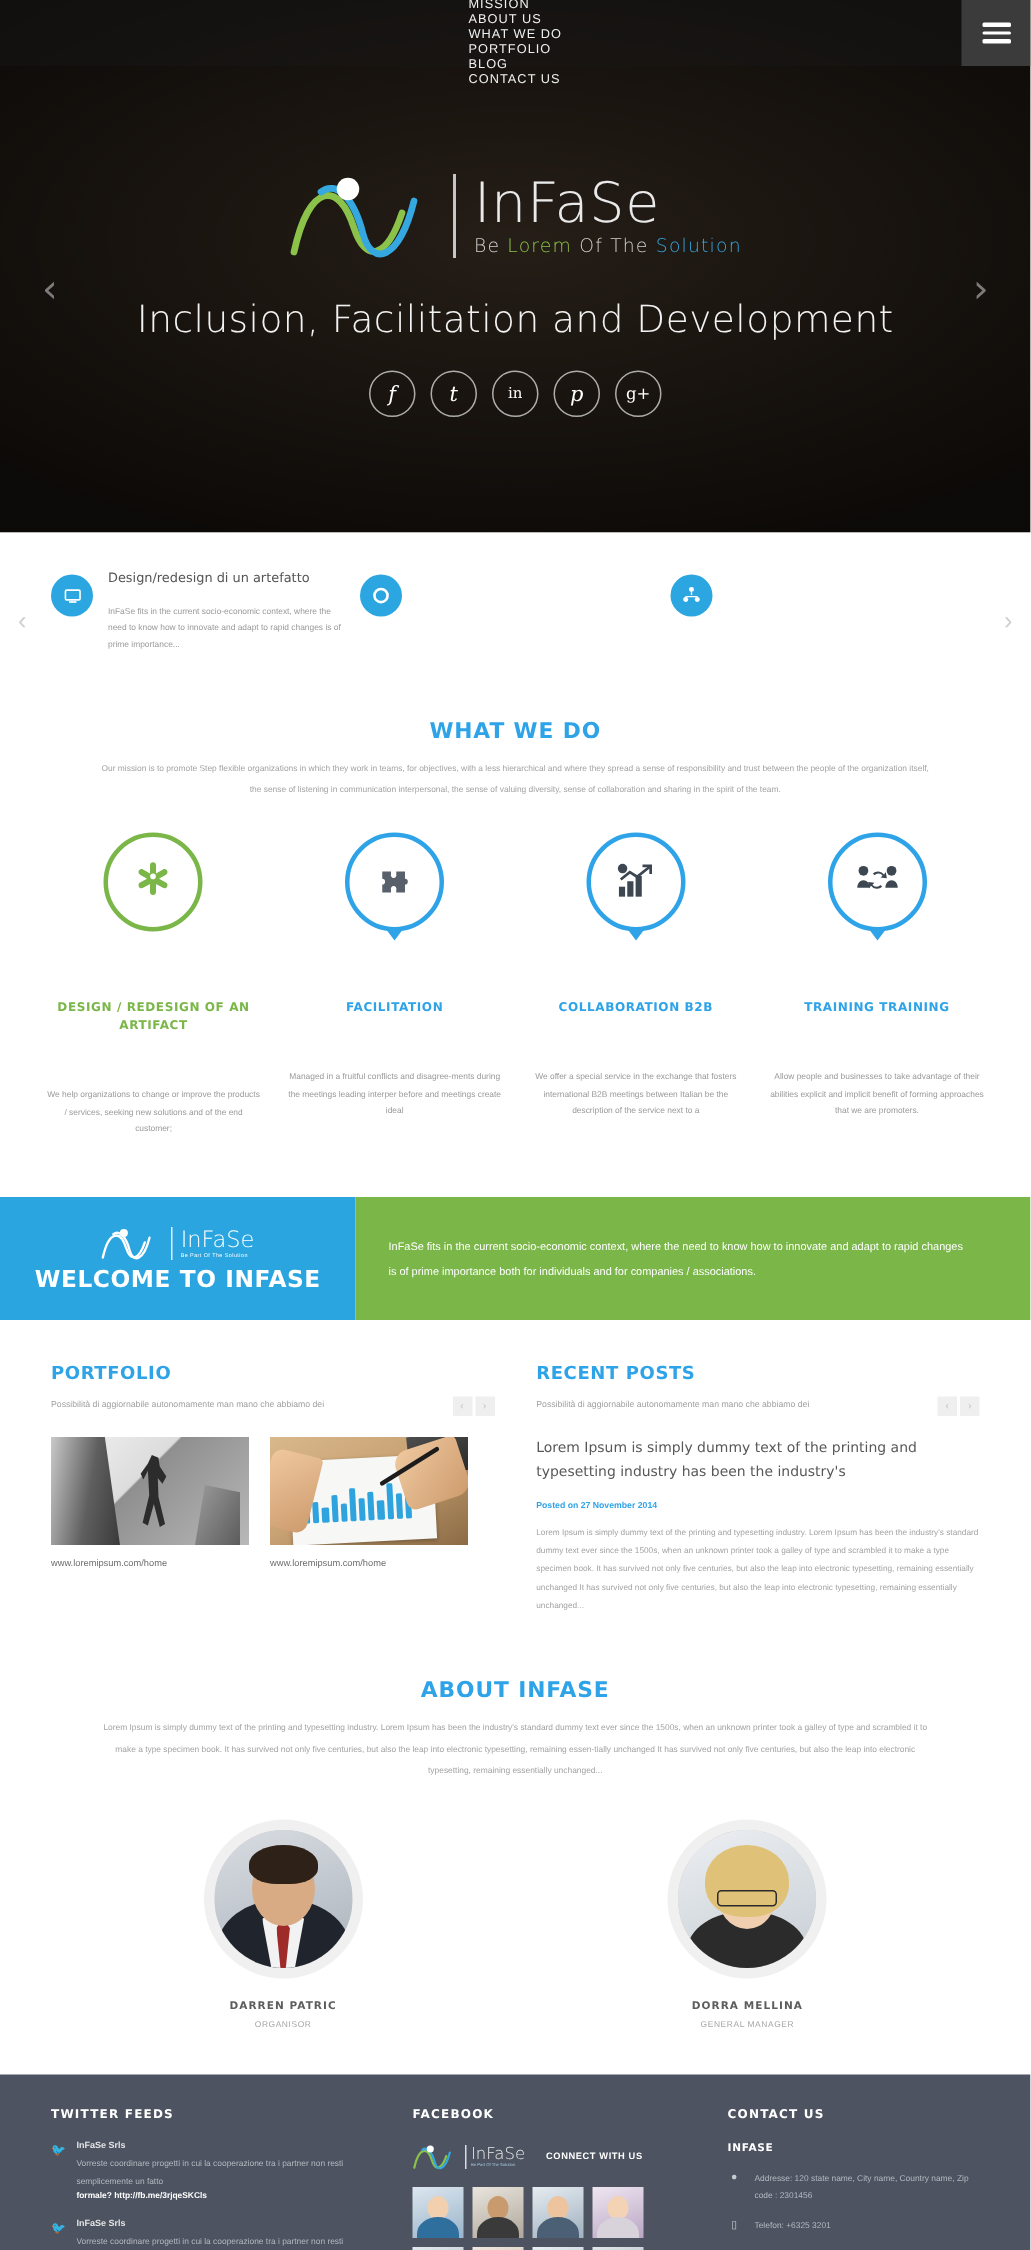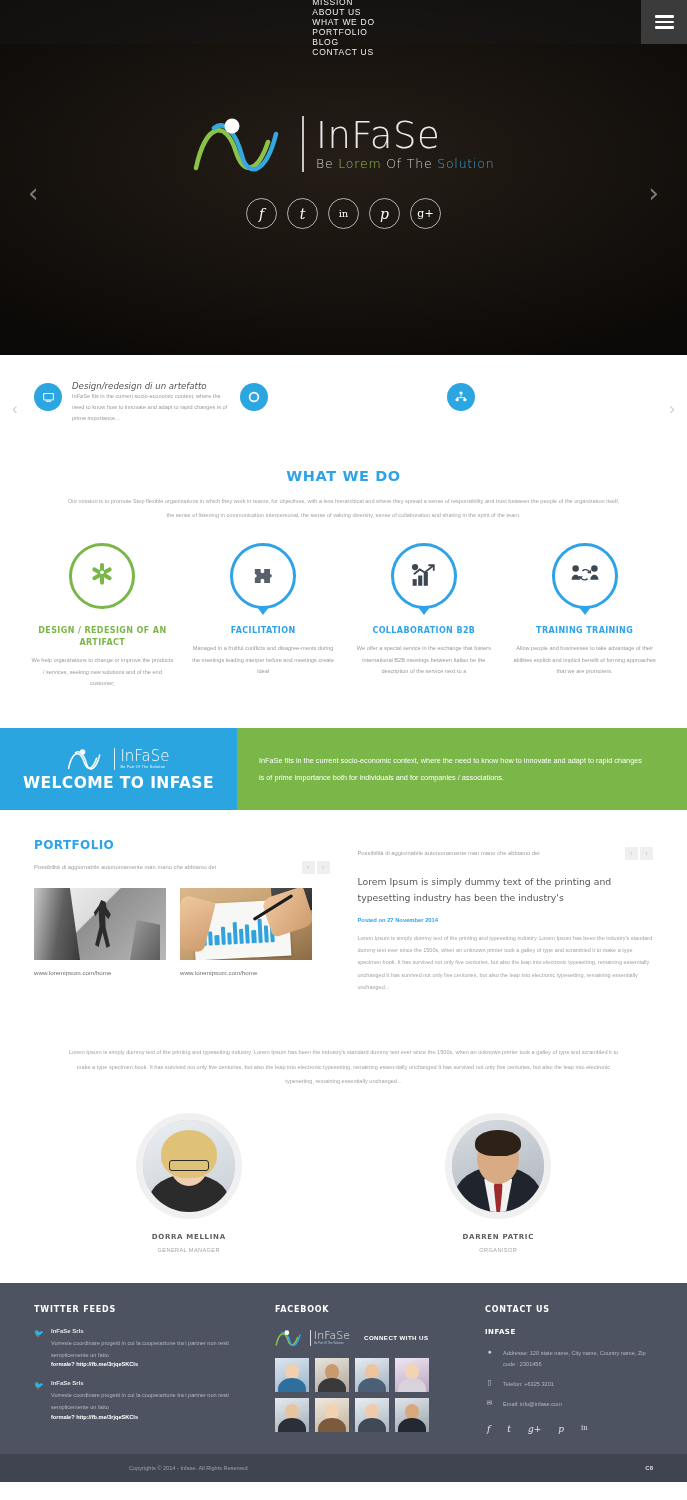--- a/index.html
+++ b/index.html
@@ -90,40 +90,40 @@
     position: relative; width: 687px; padding: 26px 34px 22px;
     display: flex; gap: 0; background: #fff;
   }
   .card { flex: 1; display: flex; gap: 10px; padding-right: 12px; }
   .card-ic {
     width: 28px; height: 28px; border-radius: 50%; background: #2ca6e0;
     flex: none; display: flex; align-items: center; justify-content: center;
     color: #fff; margin-top: 2px;
   }
   .card-body { flex: 1; }
-  .card-title { font-size: 8.6px; color: #555; margin-bottom: 0; font-weight: 400;
-    font-family: "DejaVu Sans", sans-serif; font-style: italic; }
+  .card-title { font-size: 8.6px; color: #555; margin-bottom: 12px; font-weight: 400;
+    font-family: "DejaVu Sans", sans-serif; }
   .card-desc { font-size: 5.6px; color: #9a9a9a; line-height: 1.95; }
   .strip-arrow { position: absolute; top: 48%; color: #cfcfcf; font-size: 17px; cursor: pointer; }
   .strip-arrow.l { left: 12px; }
   .strip-arrow.r { right: 12px; }
 
   
   .sec-title {
     text-align: center; color: #2ea3e8; font-size: 14.5px; font-weight: bold;
     letter-spacing: .6px; font-family: "DejaVu Sans", sans-serif;
   }
   .sec-lead {
     text-align: center; color: #a3a3a3; font-size: 5.6px; line-height: 2.6;
     max-width: 560px; margin: 10px auto 0;
   }
   .wwd { padding: 22px 0 8px; background: #fff; }
 
   .pillars { display: flex; padding: 20px 22px 0; }
-  .pillar { flex: 1; display: flex; flex-direction: column; align-items: center; padding: 0 8px; }
+  .pillar { flex: 1; display: flex; flex-direction: column; align-items: center; padding: 0 8px; gap: 29px; }
   .pillar-circle {
     width: 66px; height: 66px; border-radius: 50%; border: 3px solid #2ea3e8;
     display: flex; align-items: center; justify-content: center; position: relative;
     background: #fff;
   }
   .pillar-circle.green { border-color: #7ab648; }
   .pillar-circle::after {
     content: ""; position: absolute; bottom: -9px; left: 50%; transform: translateX(-50%);
     border-left: 6px solid transparent; border-right: 6px solid transparent;
     border-top: 8px solid #2ea3e8;
@@ -329,20 +329,21 @@
       </div>
       <div class="logo-divider"></div>
       <div class="logo-text">
         <div class="logo-title">InFaSe</div>
         <div class="logo-sub">
           <span class="w1">Be </span><span class="w2">Lorem </span><span class="w3">Of The </span><span class="w4">Solution</span>
         </div>
       </div>
     </div>
 
+    <div class="hero-tagline">Inclusion, Facilitation and Development</div>
 
     <div class="hero-social">
       <div class="soc">f</div>
       <div class="soc">t</div>
       <div class="soc" style="font-size:10px;font-style:normal">in</div>
       <div class="soc">p</div>
       <div class="soc" style="font-size:11px;font-style:normal">g+</div>
     </div>
   </div>
 </div>
@@ -507,60 +508,62 @@
           <div class="hand2"></div>
           <div class="pen"></div>
         </div>
         <div class="thumb-cap">www.loremipsum.com/home</div>
       </div>
     </div>
   </div>
 
   <div class="col">
     <div class="col-head">
+      <div class="col-title">RECENT POSTS</div>
       <div class="col-sub-row">
         <div class="col-sub">Possibilità di aggiornabile autonomamente man mano che abbiamo dei</div>
         <div class="navbtns">
           <div class="navbtn">‹</div>
           <div class="navbtn">›</div>
         </div>
       </div>
     </div>
     <div class="post-title">Lorem Ipsum is simply dummy text of the printing and typesetting industry has been the industry's</div>
     <div class="post-meta">Posted on 27 November 2014</div>
     <div class="post-body">Lorem Ipsum is simply dummy text of the printing and typesetting industry. Lorem Ipsum has been the industry's standard dummy text ever since the 1500s, when an unknown printer took a galley of type and scrambled it to make a type specimen book. It has survived not only five centuries, but also the leap into electronic typesetting, remaining essentially unchanged It has survived not only five centuries, but also the leap into electronic typesetting, remaining essentially unchanged...</div>
   </div>
 </div>
 
 <div class="about">
+  <div class="sec-title">ABOUT INFASE</div>
   <div class="sec-lead">Lorem Ipsum is simply dummy text of the printing and typesetting industry. Lorem Ipsum has been the industry's standard dummy text ever since the 1500s, when an unknown printer took a galley of type and scrambled it to make a type specimen book. It has survived not only five centuries, but also the leap into electronic typesetting, remaining essen-tially unchanged It has survived not only five centuries, but also the leap into electronic typesetting, remaining essentially unchanged...</div>
 
   <div class="team">
-    <div class="member">
-      <div class="avatar av2">
-        <div class="av-bg"></div>
-          <div class="av-body"></div>
-          <div class="av-head"></div>
-          <div class="av-hair"></div>
-          <div class="av-glass"></div>
-      </div>
-      <div class="mem-name">DORRA MELLINA</div>
-      <div class="mem-role">GENERAL MANAGER</div>
-    </div>
     <div class="member">
       <div class="avatar av1">
         <div class="av-bg"></div>
           <div class="av-body"></div>
           <div class="av-shirt"></div>
           <div class="av-tie"></div>
           <div class="av-head"></div>
           <div class="av-hair"></div>
       </div>
       <div class="mem-name">DARREN PATRIC</div>
       <div class="mem-role">ORGANISOR</div>
+    </div>
+    <div class="member">
+      <div class="avatar av2">
+        <div class="av-bg"></div>
+          <div class="av-body"></div>
+          <div class="av-head"></div>
+          <div class="av-hair"></div>
+          <div class="av-glass"></div>
+      </div>
+      <div class="mem-name">DORRA MELLINA</div>
+      <div class="mem-role">GENERAL MANAGER</div>
     </div>
   </div>
 </div>
 
 <div class="footer">
 
   <div class="fcol-tw">
     <div class="f-title">TWITTER FEEDS</div>
     <div class="tw-item">
       <div class="tw-bird">🐦</div>

